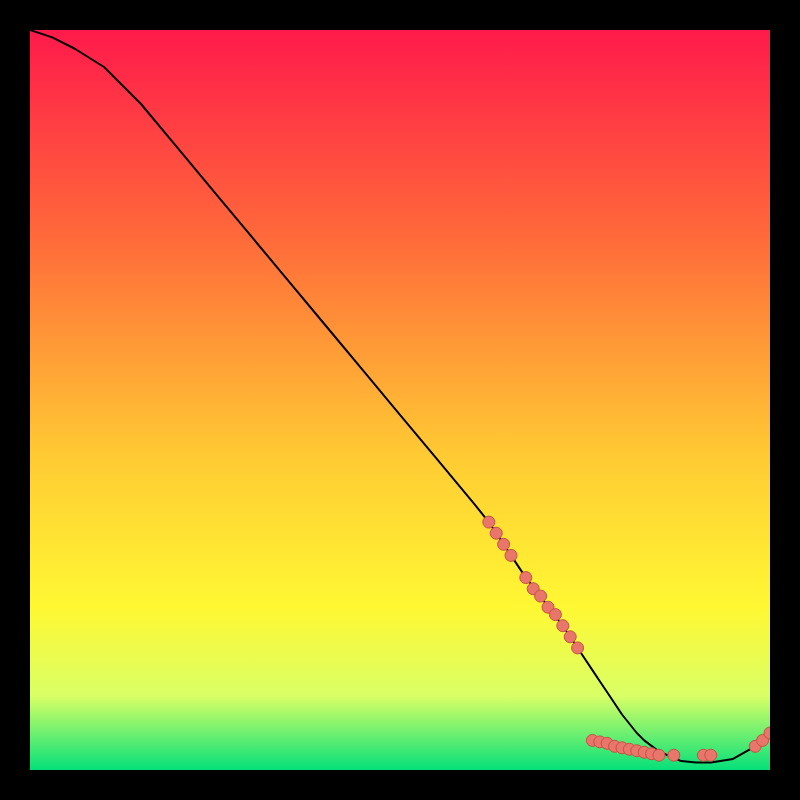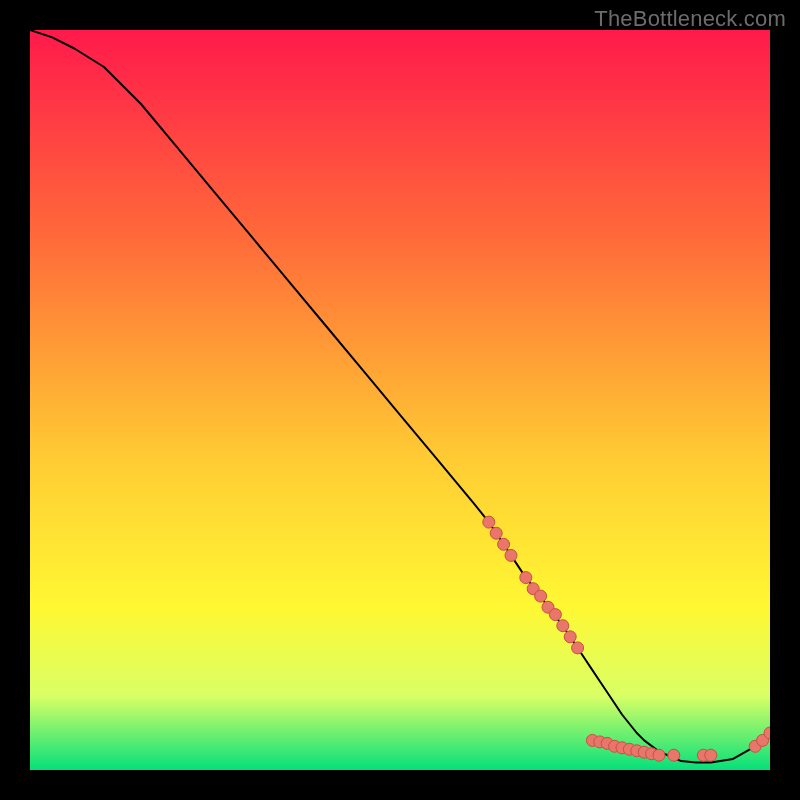--- a/index.html
+++ b/index.html
@@ -38,21 +38,20 @@
   .plot svg {
     width: 740px;
     height: 740px;
     display: block;
   }
 </style>
 </head>
 <body>
 
 <div class="frame">
-  <div class="watermark">TheBottleneck.com</div>
 
   <div class="plot">
     <svg viewBox="0 0 740 740">
       <defs>
         <linearGradient id="bg-grad" x1="0" y1="0" x2="0" y2="1">
           <stop id="g-stop-0" offset="0%" stop-color="#ff1a4b"></stop>
           <stop id="g-stop-1" offset="28%" stop-color="#ff6a3a"></stop>
           <stop id="g-stop-2" offset="58%" stop-color="#ffcc33"></stop>
           <stop id="g-stop-3" offset="78%" stop-color="#fff833"></stop>
           <stop id="g-stop-4" offset="90%" stop-color="#d9ff66"></stop>

